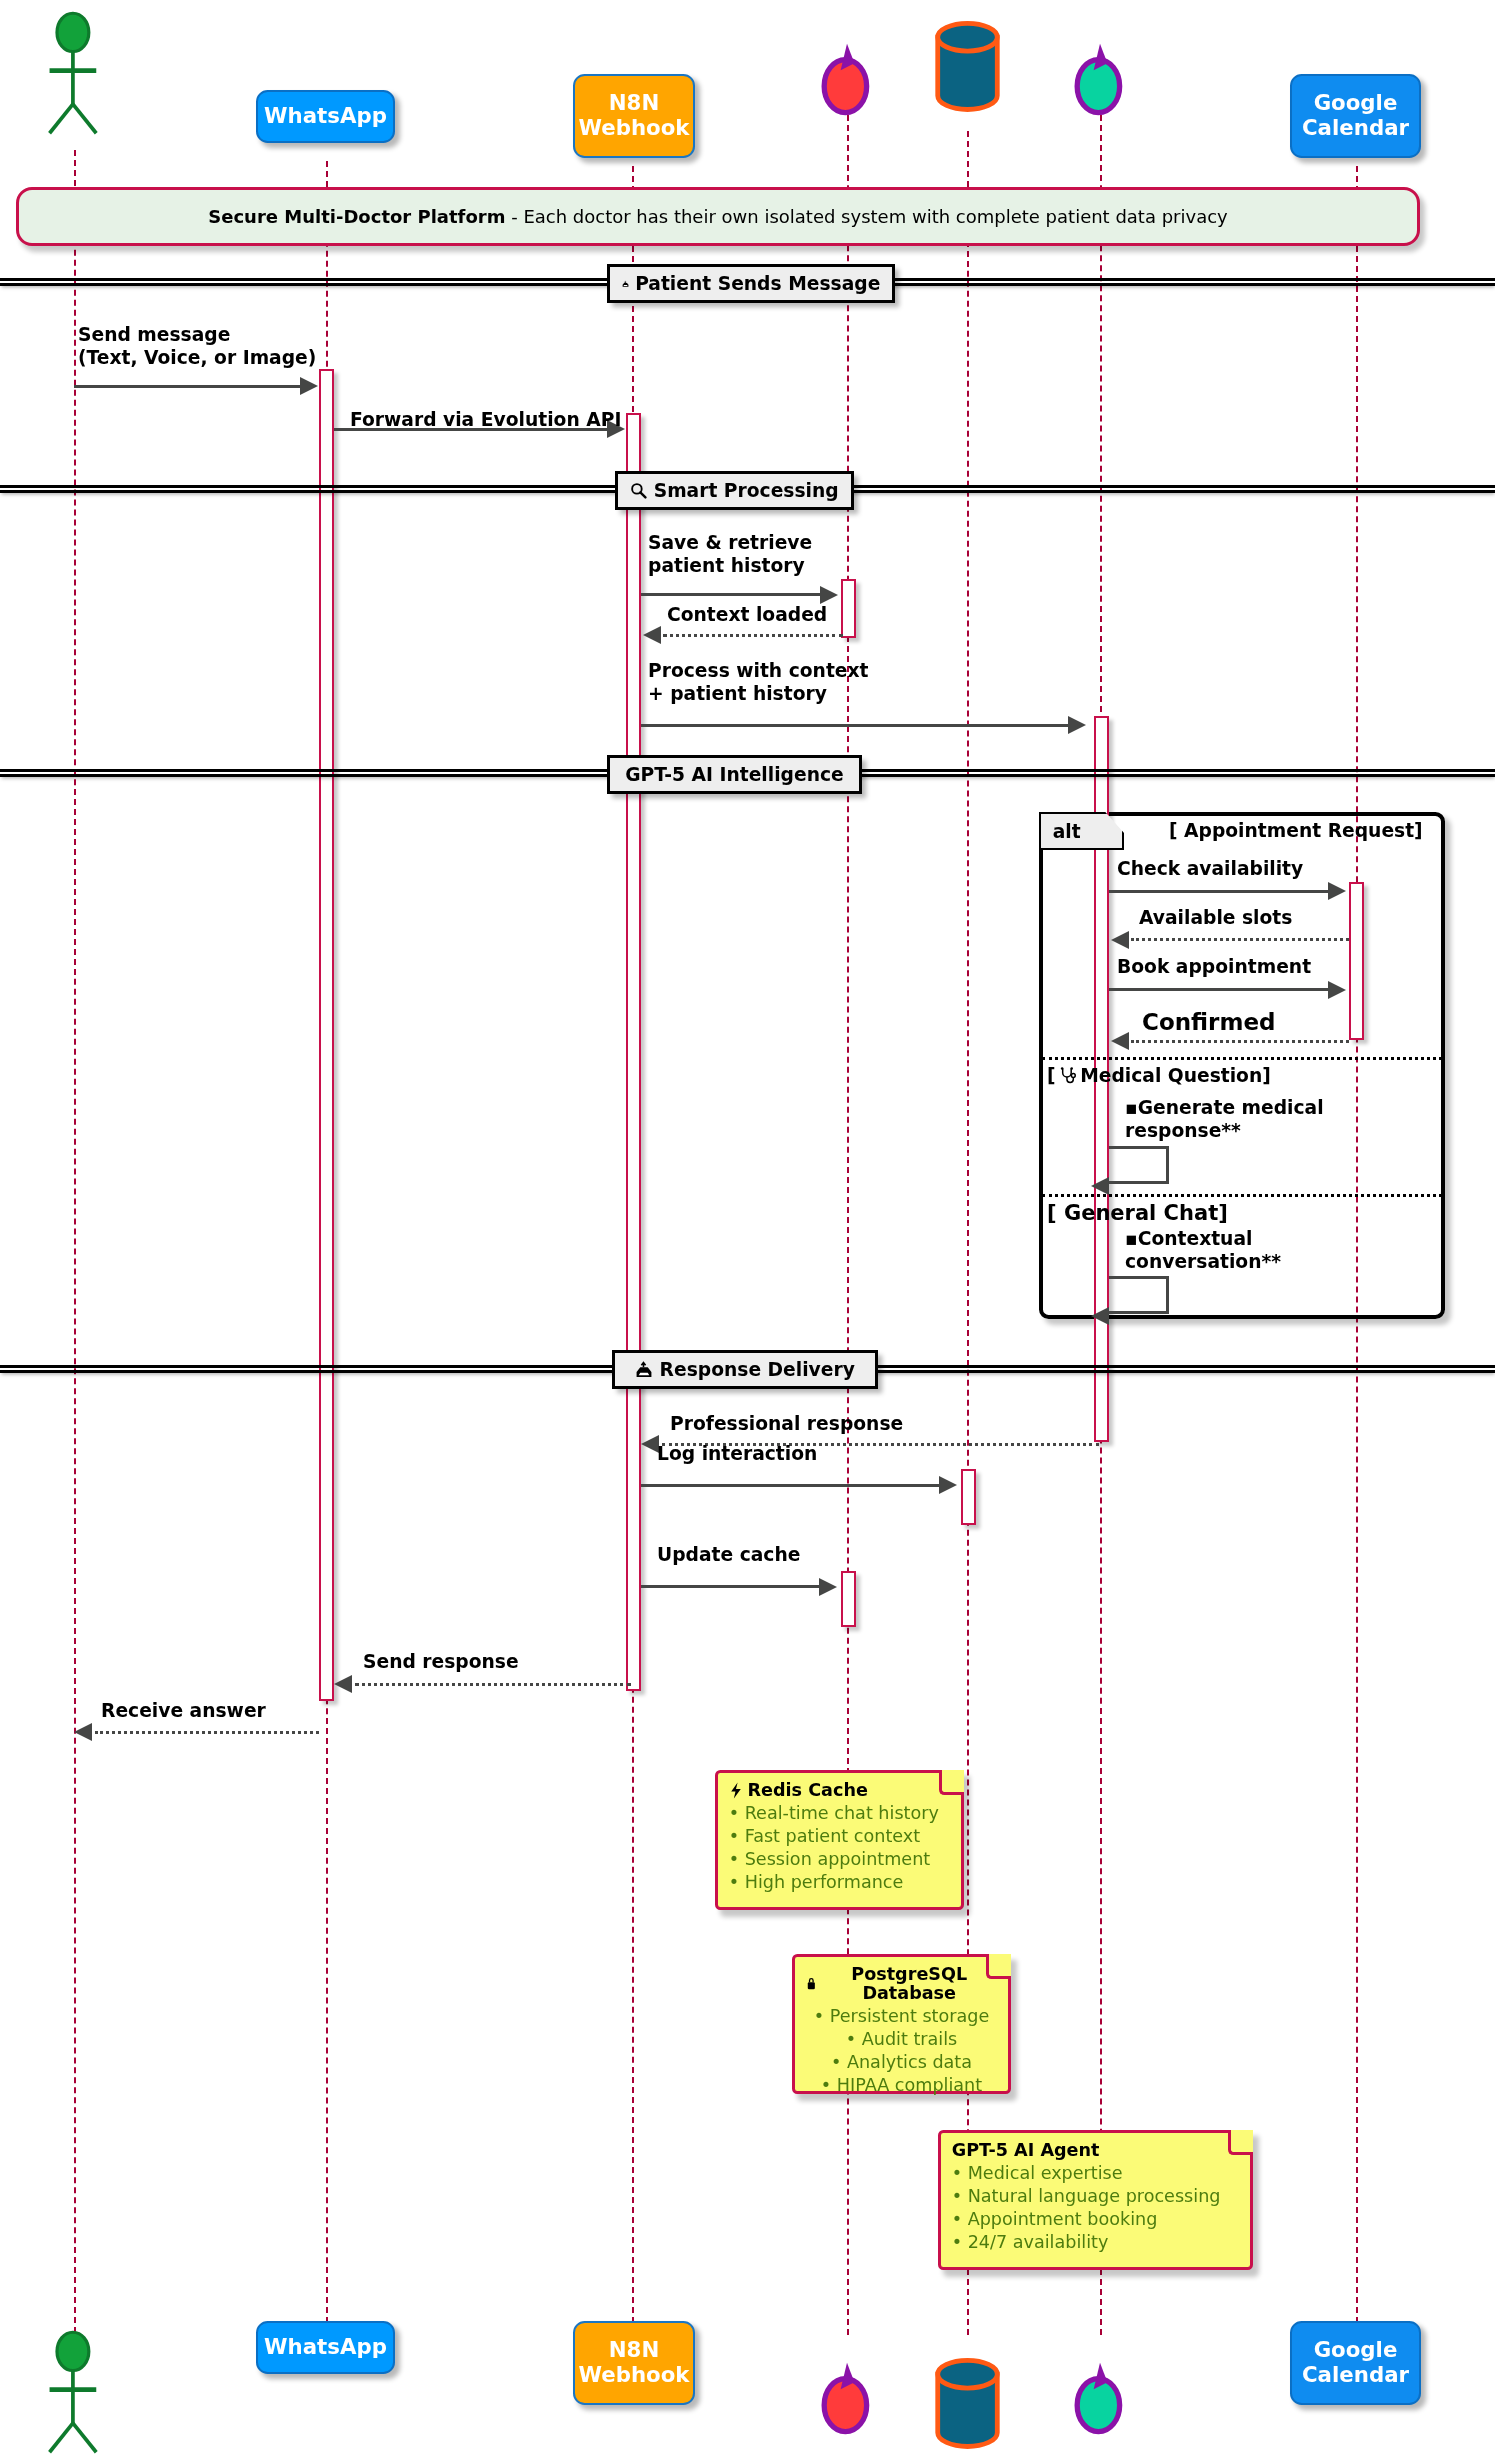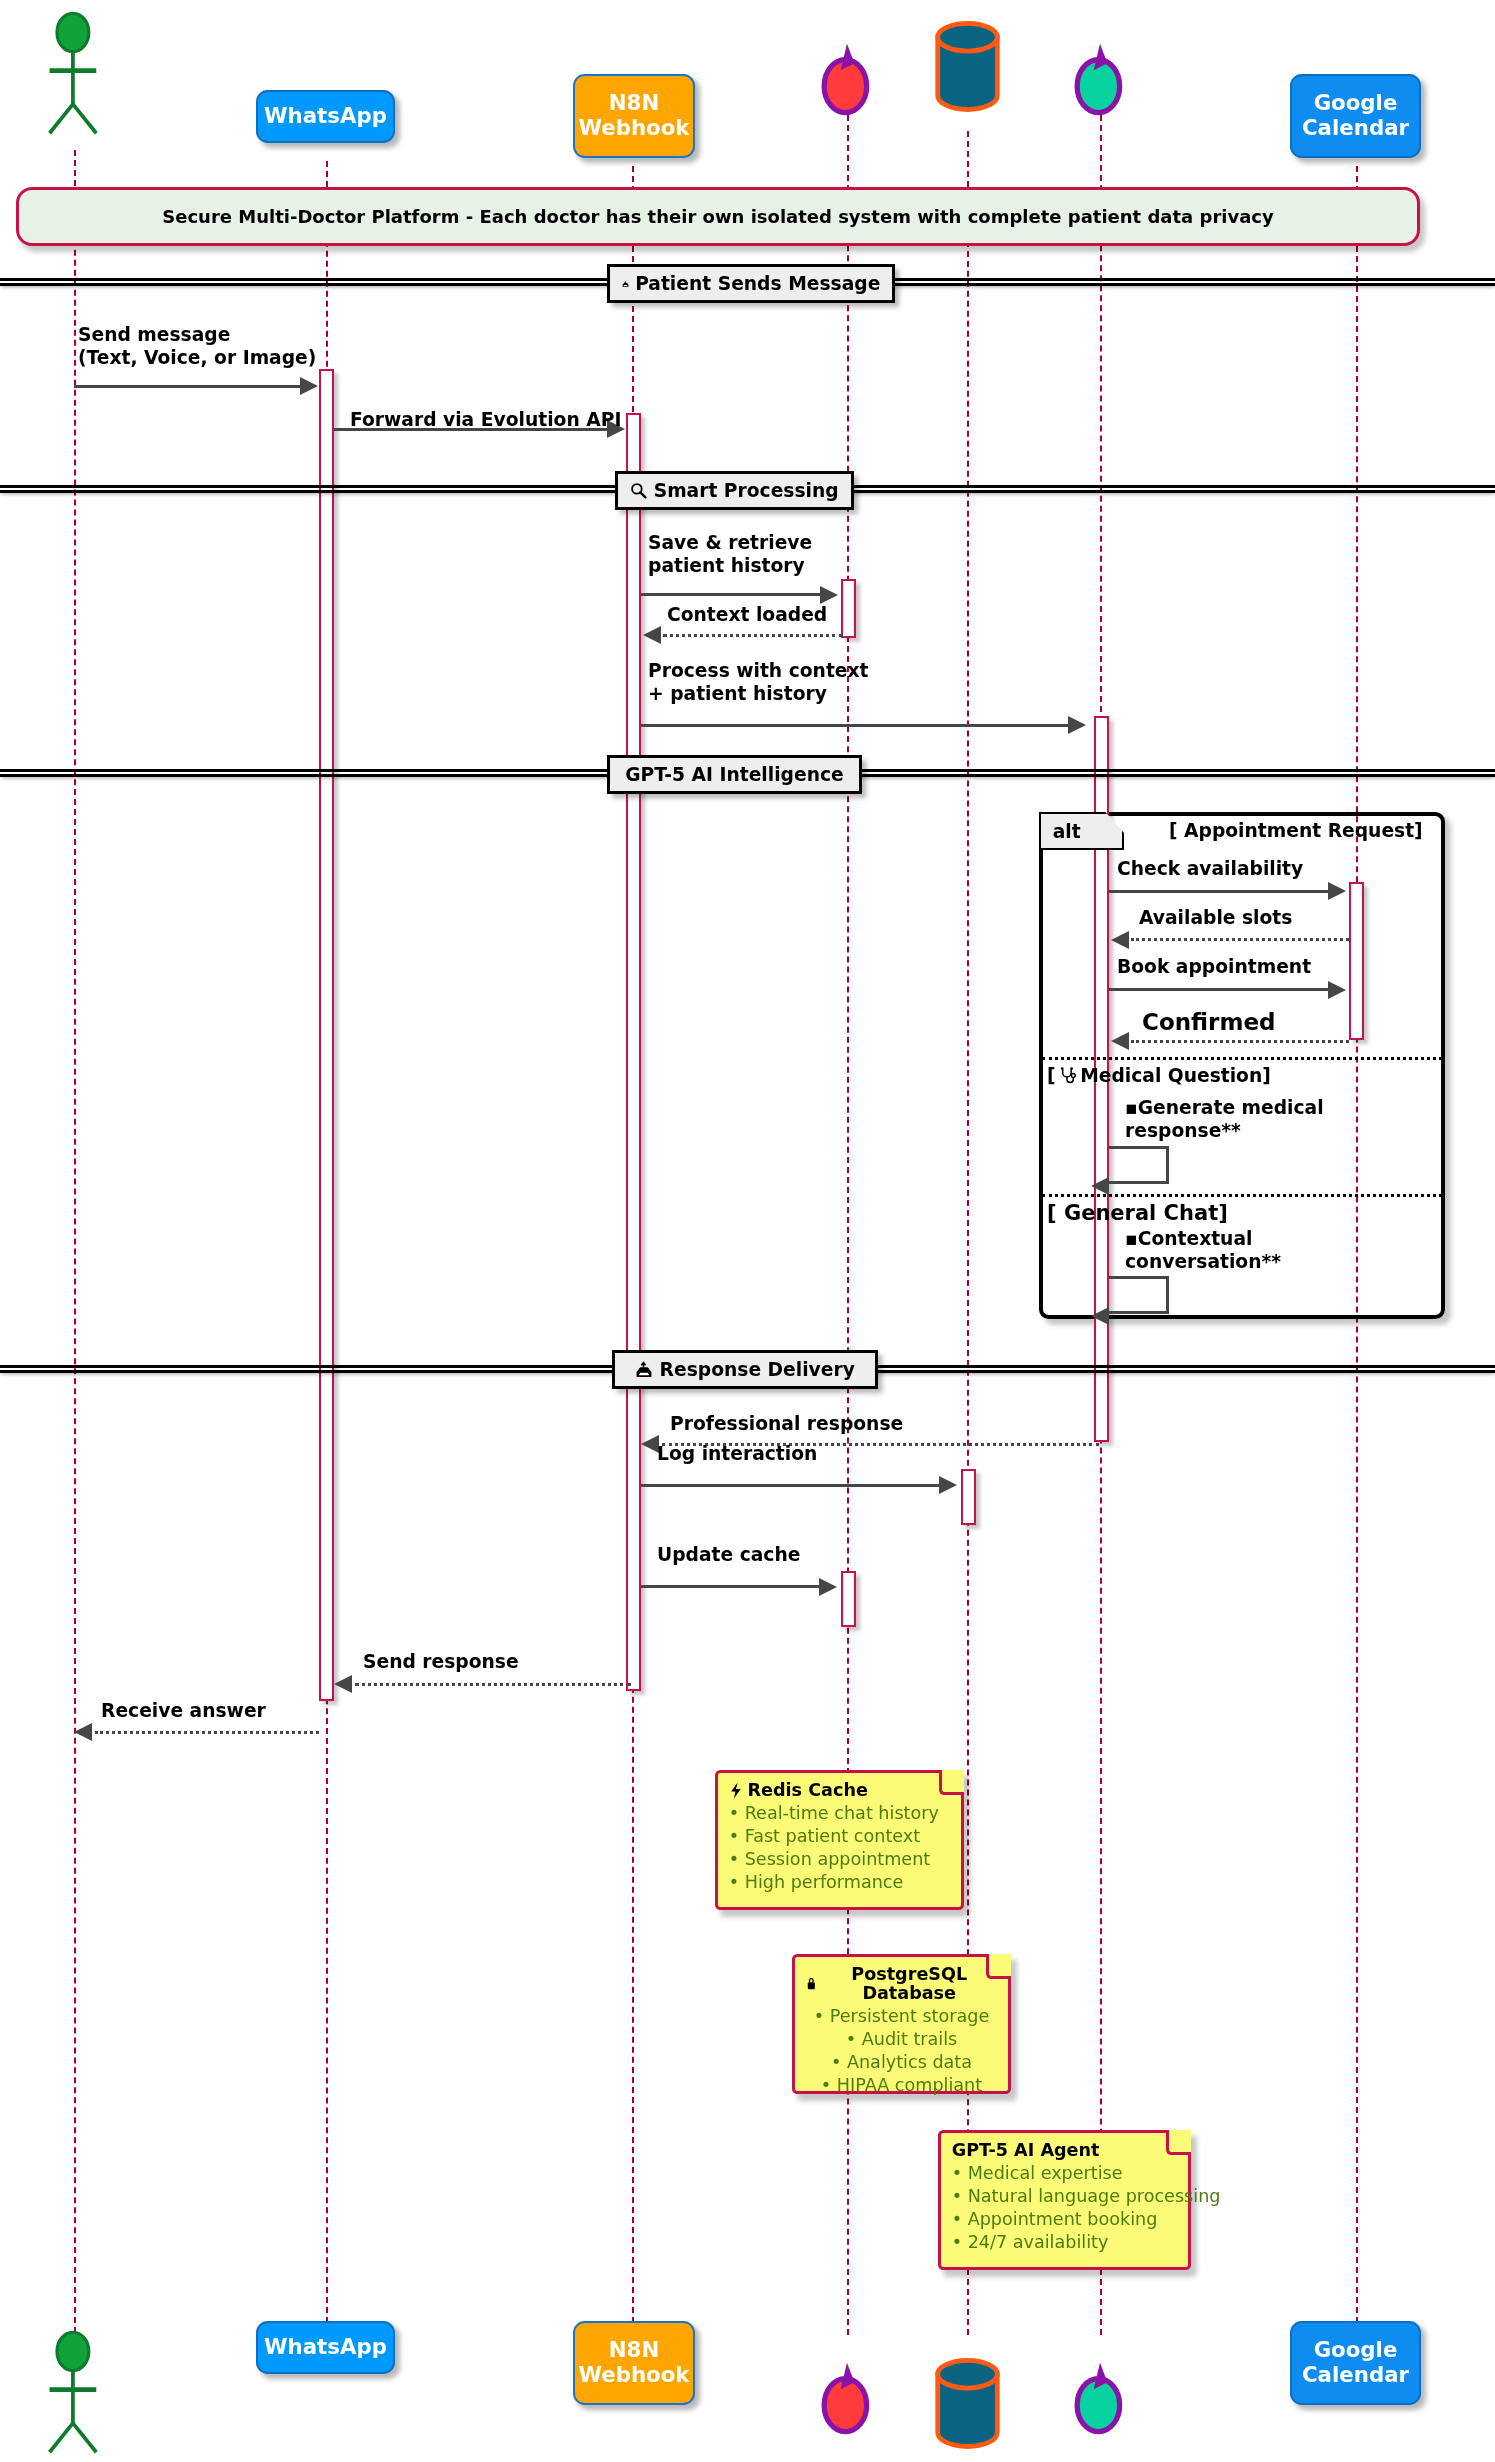--- a/index.html
+++ b/index.html
@@ -85,21 +85,21 @@
     border:3.7px solid #C8104B;
     border-radius:16px;
     box-sizing:border-box;
     display:flex;
     align-items:center;
     justify-content:center;
     z-index:5;
     box-shadow:4.8px 5.9px 4.8px rgba(0,0,0,0.22);
     overflow:hidden;
   }
-  .note-green span{white-space:nowrap;font-weight:bold;}
+  .note-green span{white-space:nowrap;}
 
   
   .note-yellow{
     position:absolute;
     background:#FBFB77;
     border:3.2px solid #C8104B;
     border-radius:5.3px 0 5.3px 5.3px;
     box-sizing:border-box;
     z-index:7;
     box-shadow:5.3px 6.4px 5.3px rgba(0,0,0,0.22);
@@ -434,21 +434,21 @@
         <path d="M8 13 V9 a4 4 0 0 1 8 0 v4" fill="none" stroke="#000" stroke-width="3"></path>
       </svg>
       <span>PostgreSQL Database</span>
     </div>
     <div class="nline">• Persistent storage</div>
     <div class="nline">• Audit trails</div>
     <div class="nline">• Analytics data</div>
     <div class="nline">• HIPAA compliant</div>
   </div>
 
-  <div class="note-yellow" style="left:938px;top:2124px;width:253px;height:140px;font-size:17.6px;">
+  <div class="note-yellow" style="left:938px;top:2124px;width:315px;height:140px;font-size:17.6px;">
     <div class="fold"></div>
     <div class="ntitle">
       <span>GPT-5 AI Agent</span>
     </div>
     <div class="nline">• Medical expertise</div>
     <div class="nline">• Natural language processing</div>
     <div class="nline">• Appointment booking</div>
     <div class="nline">• 24/7 availability</div>
   </div>
 

